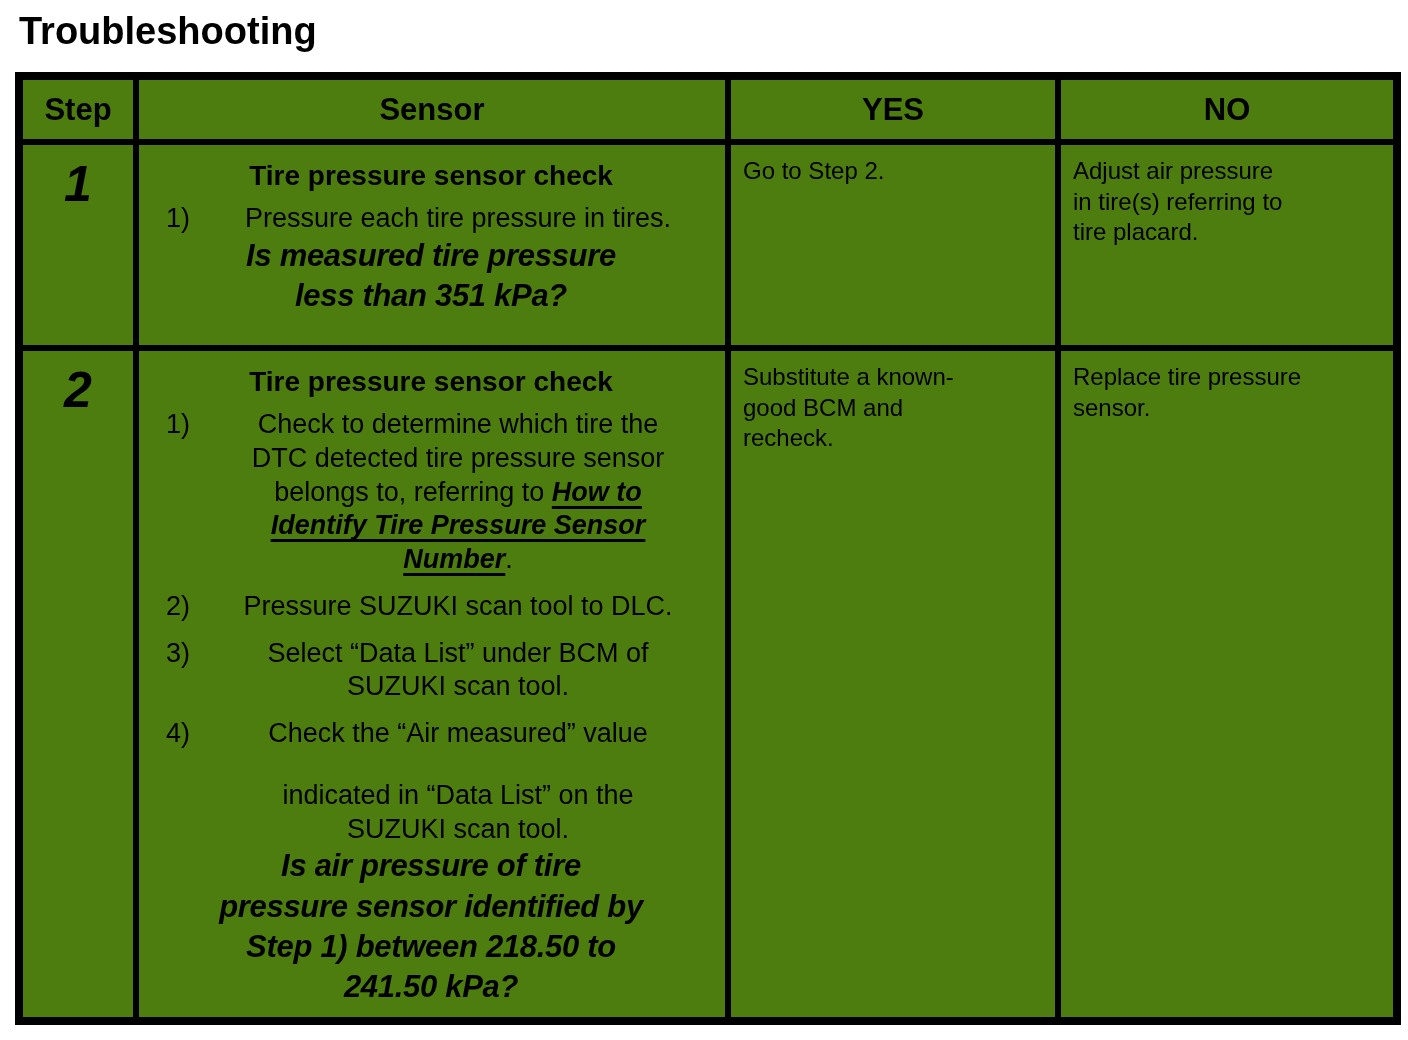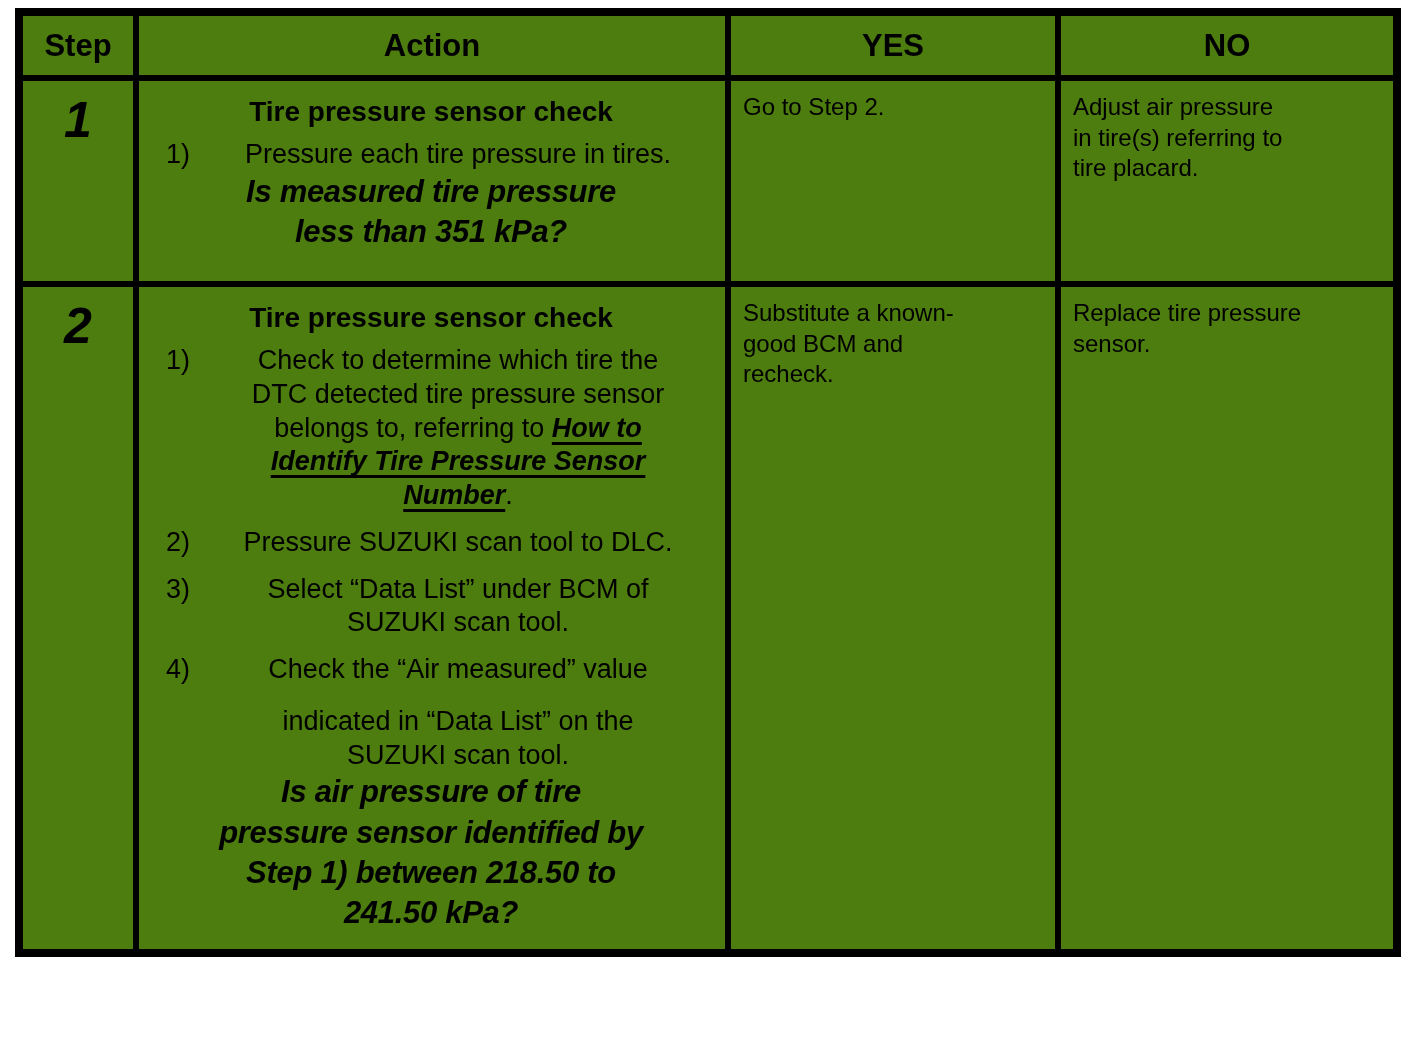--- a/index.html
+++ b/index.html
@@ -71,21 +71,21 @@
   .list-item + .list-item { margin-top: 13px; }
   .num { flex: 0 0 54px; }
   .itext { flex: 1; white-space: pre-line; }
   .ref-link {
     font-weight: 700;
     font-style: italic;
     text-decoration: underline;
     text-decoration-thickness: 3px;
     text-underline-offset: 5px;
   }
-  .para2 { display: block; margin-top: 18px; }
+  .para2 { display: block; margin-top: 28px; }
 
   .question {
     font-weight: 700;
     font-style: italic;
     font-size: 31px;
     line-height: 1.3;
     white-space: pre-line;
     letter-spacing: -0.3px;
   }
 
@@ -93,32 +93,33 @@
     padding: 11px 12px 10px 12px;
     font-size: 24px;
     line-height: 1.28;
     white-space: pre-line;
   }
 </style>
 </head>
 <body>
 
 <div class="page">
+  <h1 class="title">Troubleshooting</h1>
 
   <table class="ts-table">
     <colgroup>
       <col class="c-step">
         <col class="c-action">
         <col class="c-yes">
         <col class="c-no">
     </colgroup>
     <thead>
       <tr>
         <th>Step</th>
-        <th>Action</th>
+        <th>Sensor</th>
         <th>YES</th>
         <th>NO</th>
       </tr>
     </thead>
     <tbody>
       <tr class="row-1">
         <td class="step-cell">1</td>
         <td class="action-cell">
           <div class="action-title">Tire pressure sensor check</div>
           <div class="list-item">

